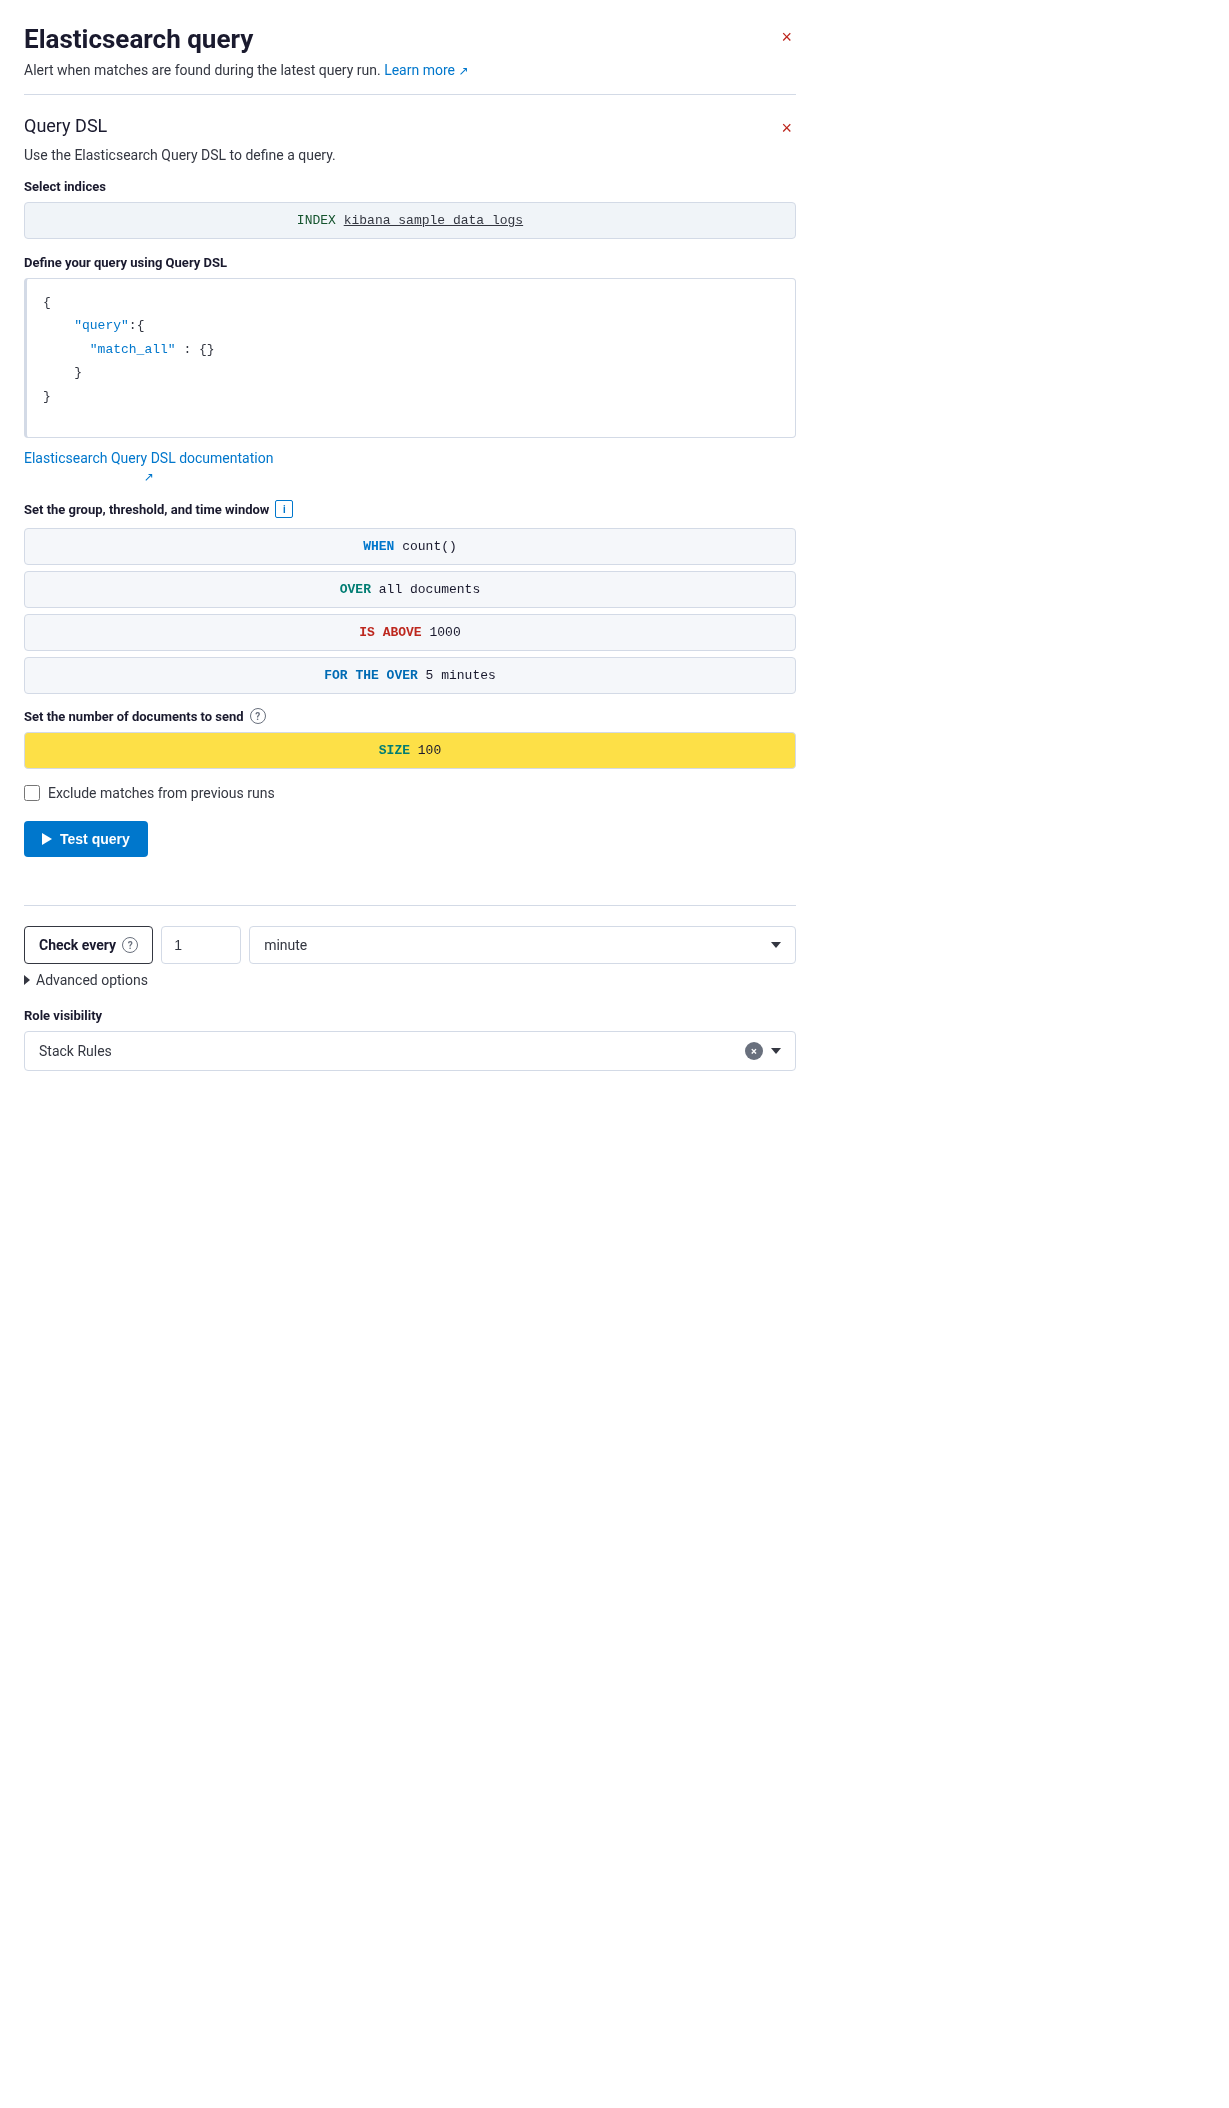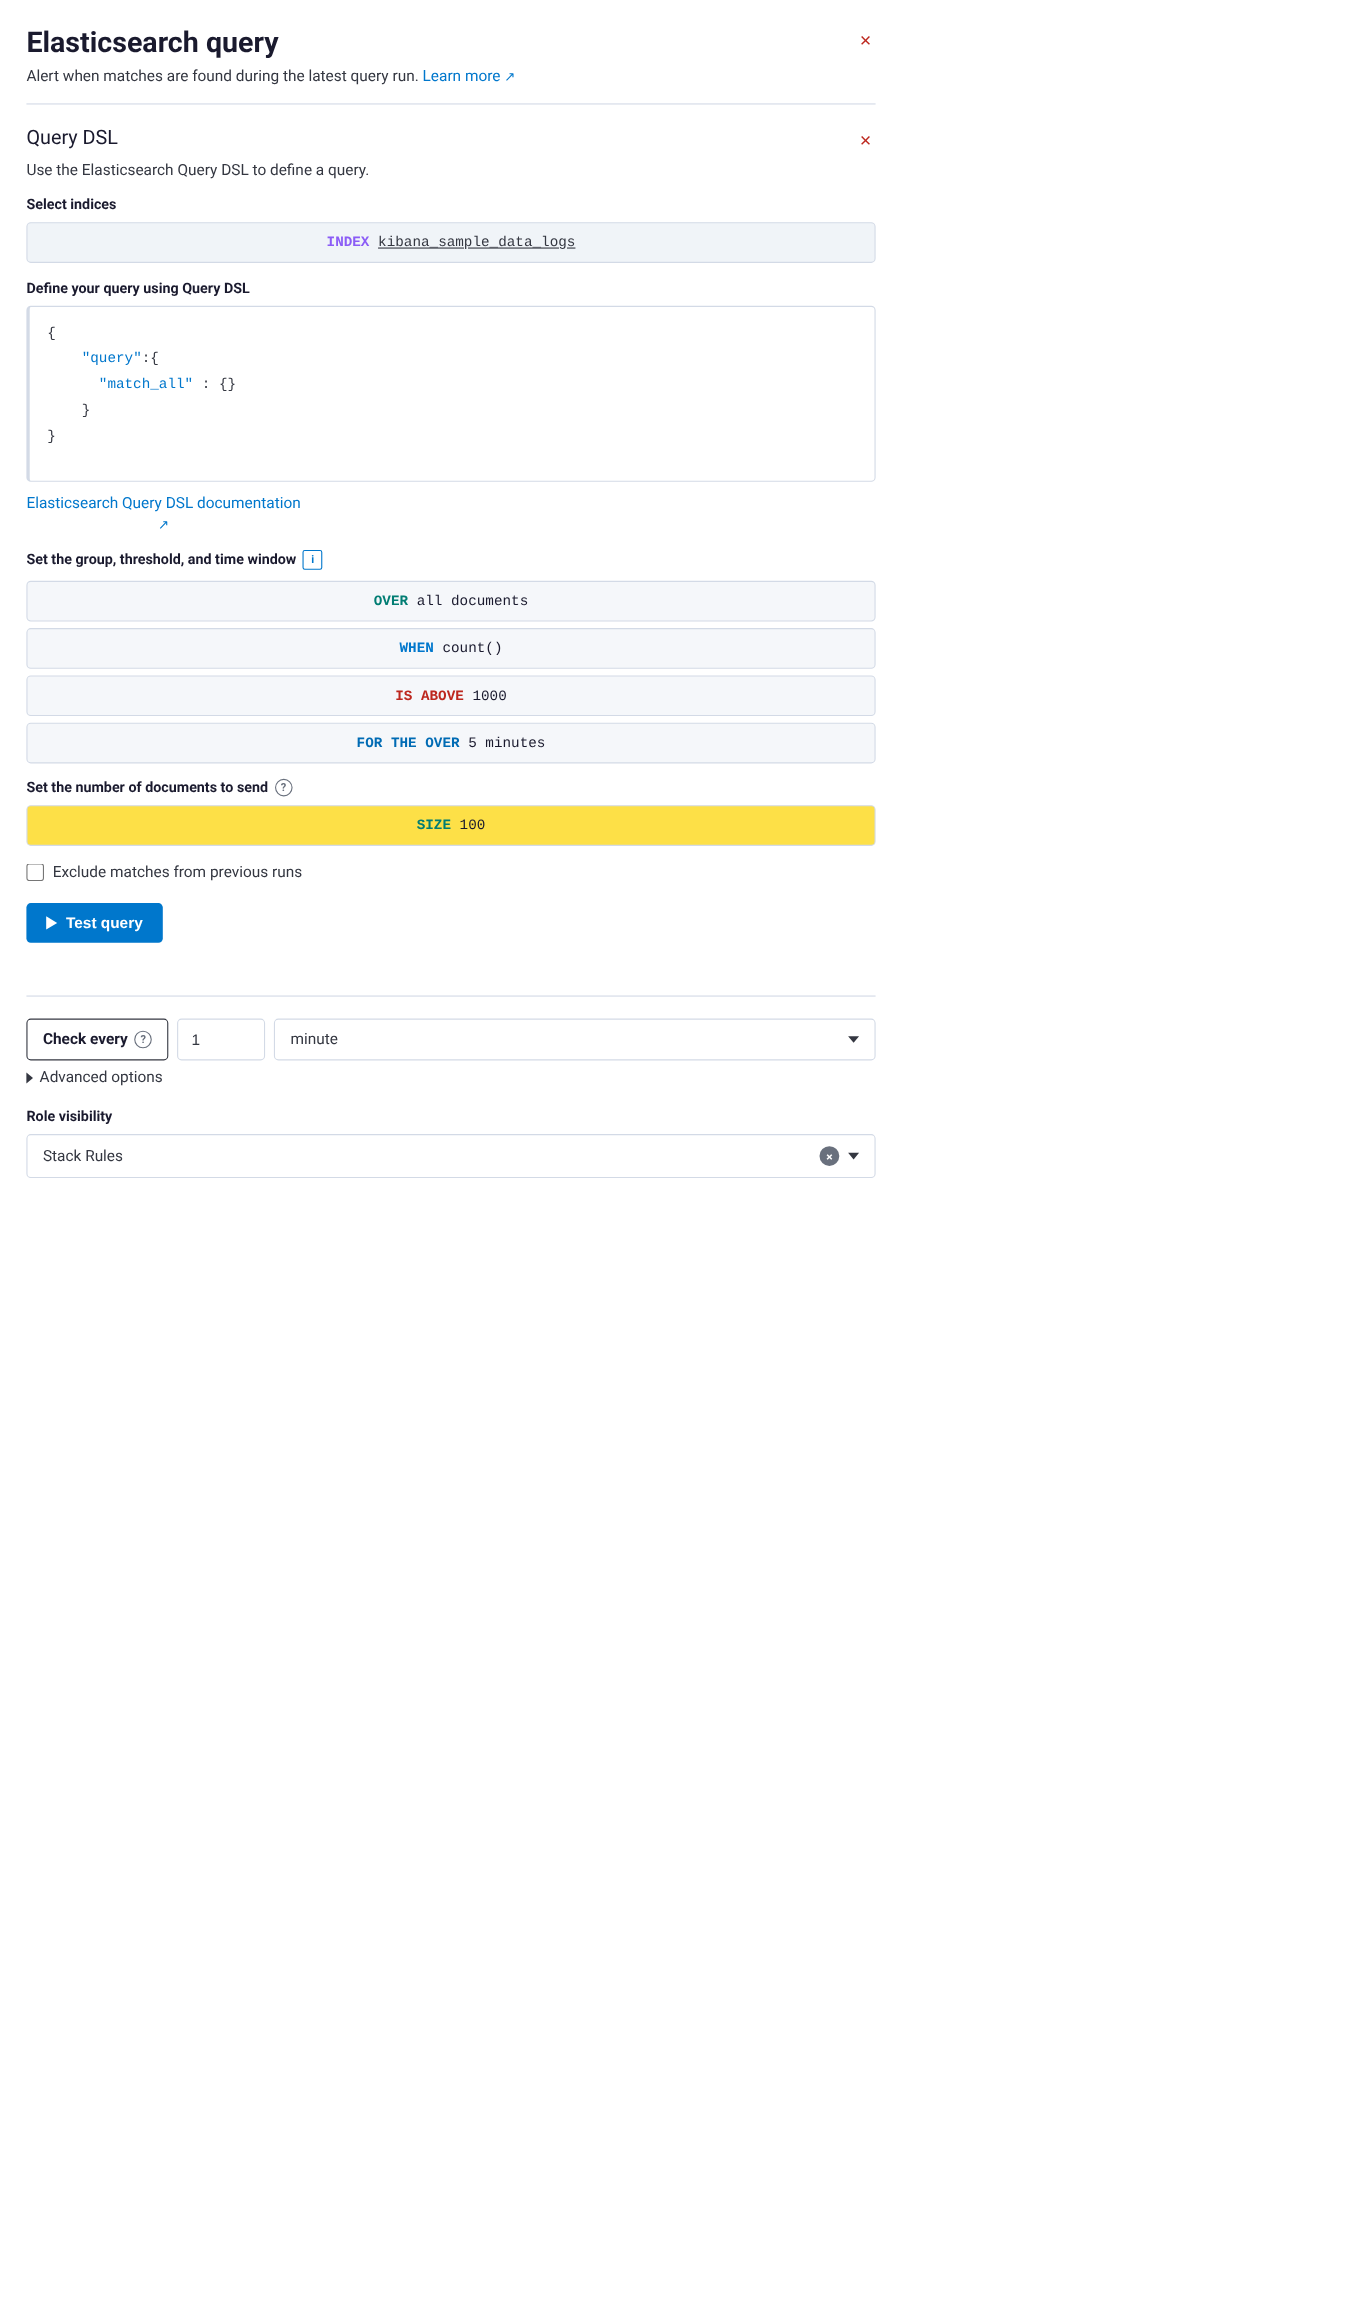--- a/index.html
+++ b/index.html
@@ -76,22 +76,22 @@
       border: 1px solid #d3dae6;
       border-radius: 4px;
       padding: 10px 16px;
       font-family: 'Courier New', monospace;
       font-size: 13px;
       color: #343741;
       margin-bottom: 16px;
       text-align: center;
     }
     .indices-box .keyword {
-      color: #8b5cf6;
-      font-weight: 700;
+      color: #14532d;
+      font-weight: 400;
     }
     .indices-box .index-name {
       text-decoration: underline;
     }
     .query-dsl-container {
       border: 1px solid #d3dae6;
       border-radius: 4px;
       padding: 12px 16px;
       font-family: 'Courier New', monospace;
       font-size: 13px;
@@ -373,27 +373,27 @@
     <span style="font-size:12px;">↗</span>
   </a>
 
   
   <div class="group-label">
     <span>Set the group, threshold, and time window</span>
     <span class="info-icon">i</span>
   </div>
 
   <div class="condition-row">
+    <span class="kw-blue">WHEN</span>
+    <span> </span><span>count()</span>
+  </div>
+
+  <div class="condition-row">
     <span class="kw-green">OVER</span>
     <span> </span><span>all documents</span>
-  </div>
-
-  <div class="condition-row">
-    <span class="kw-blue">WHEN</span>
-    <span> </span><span>count()</span>
   </div>
 
   <div class="condition-row">
     <span class="kw-red">IS ABOVE</span>
     <span> </span><span>1000</span>
   </div>
 
   <div class="condition-row">
     <span class="kw-teal">FOR THE OVER</span>
     <span> </span><span>5 minutes</span>

